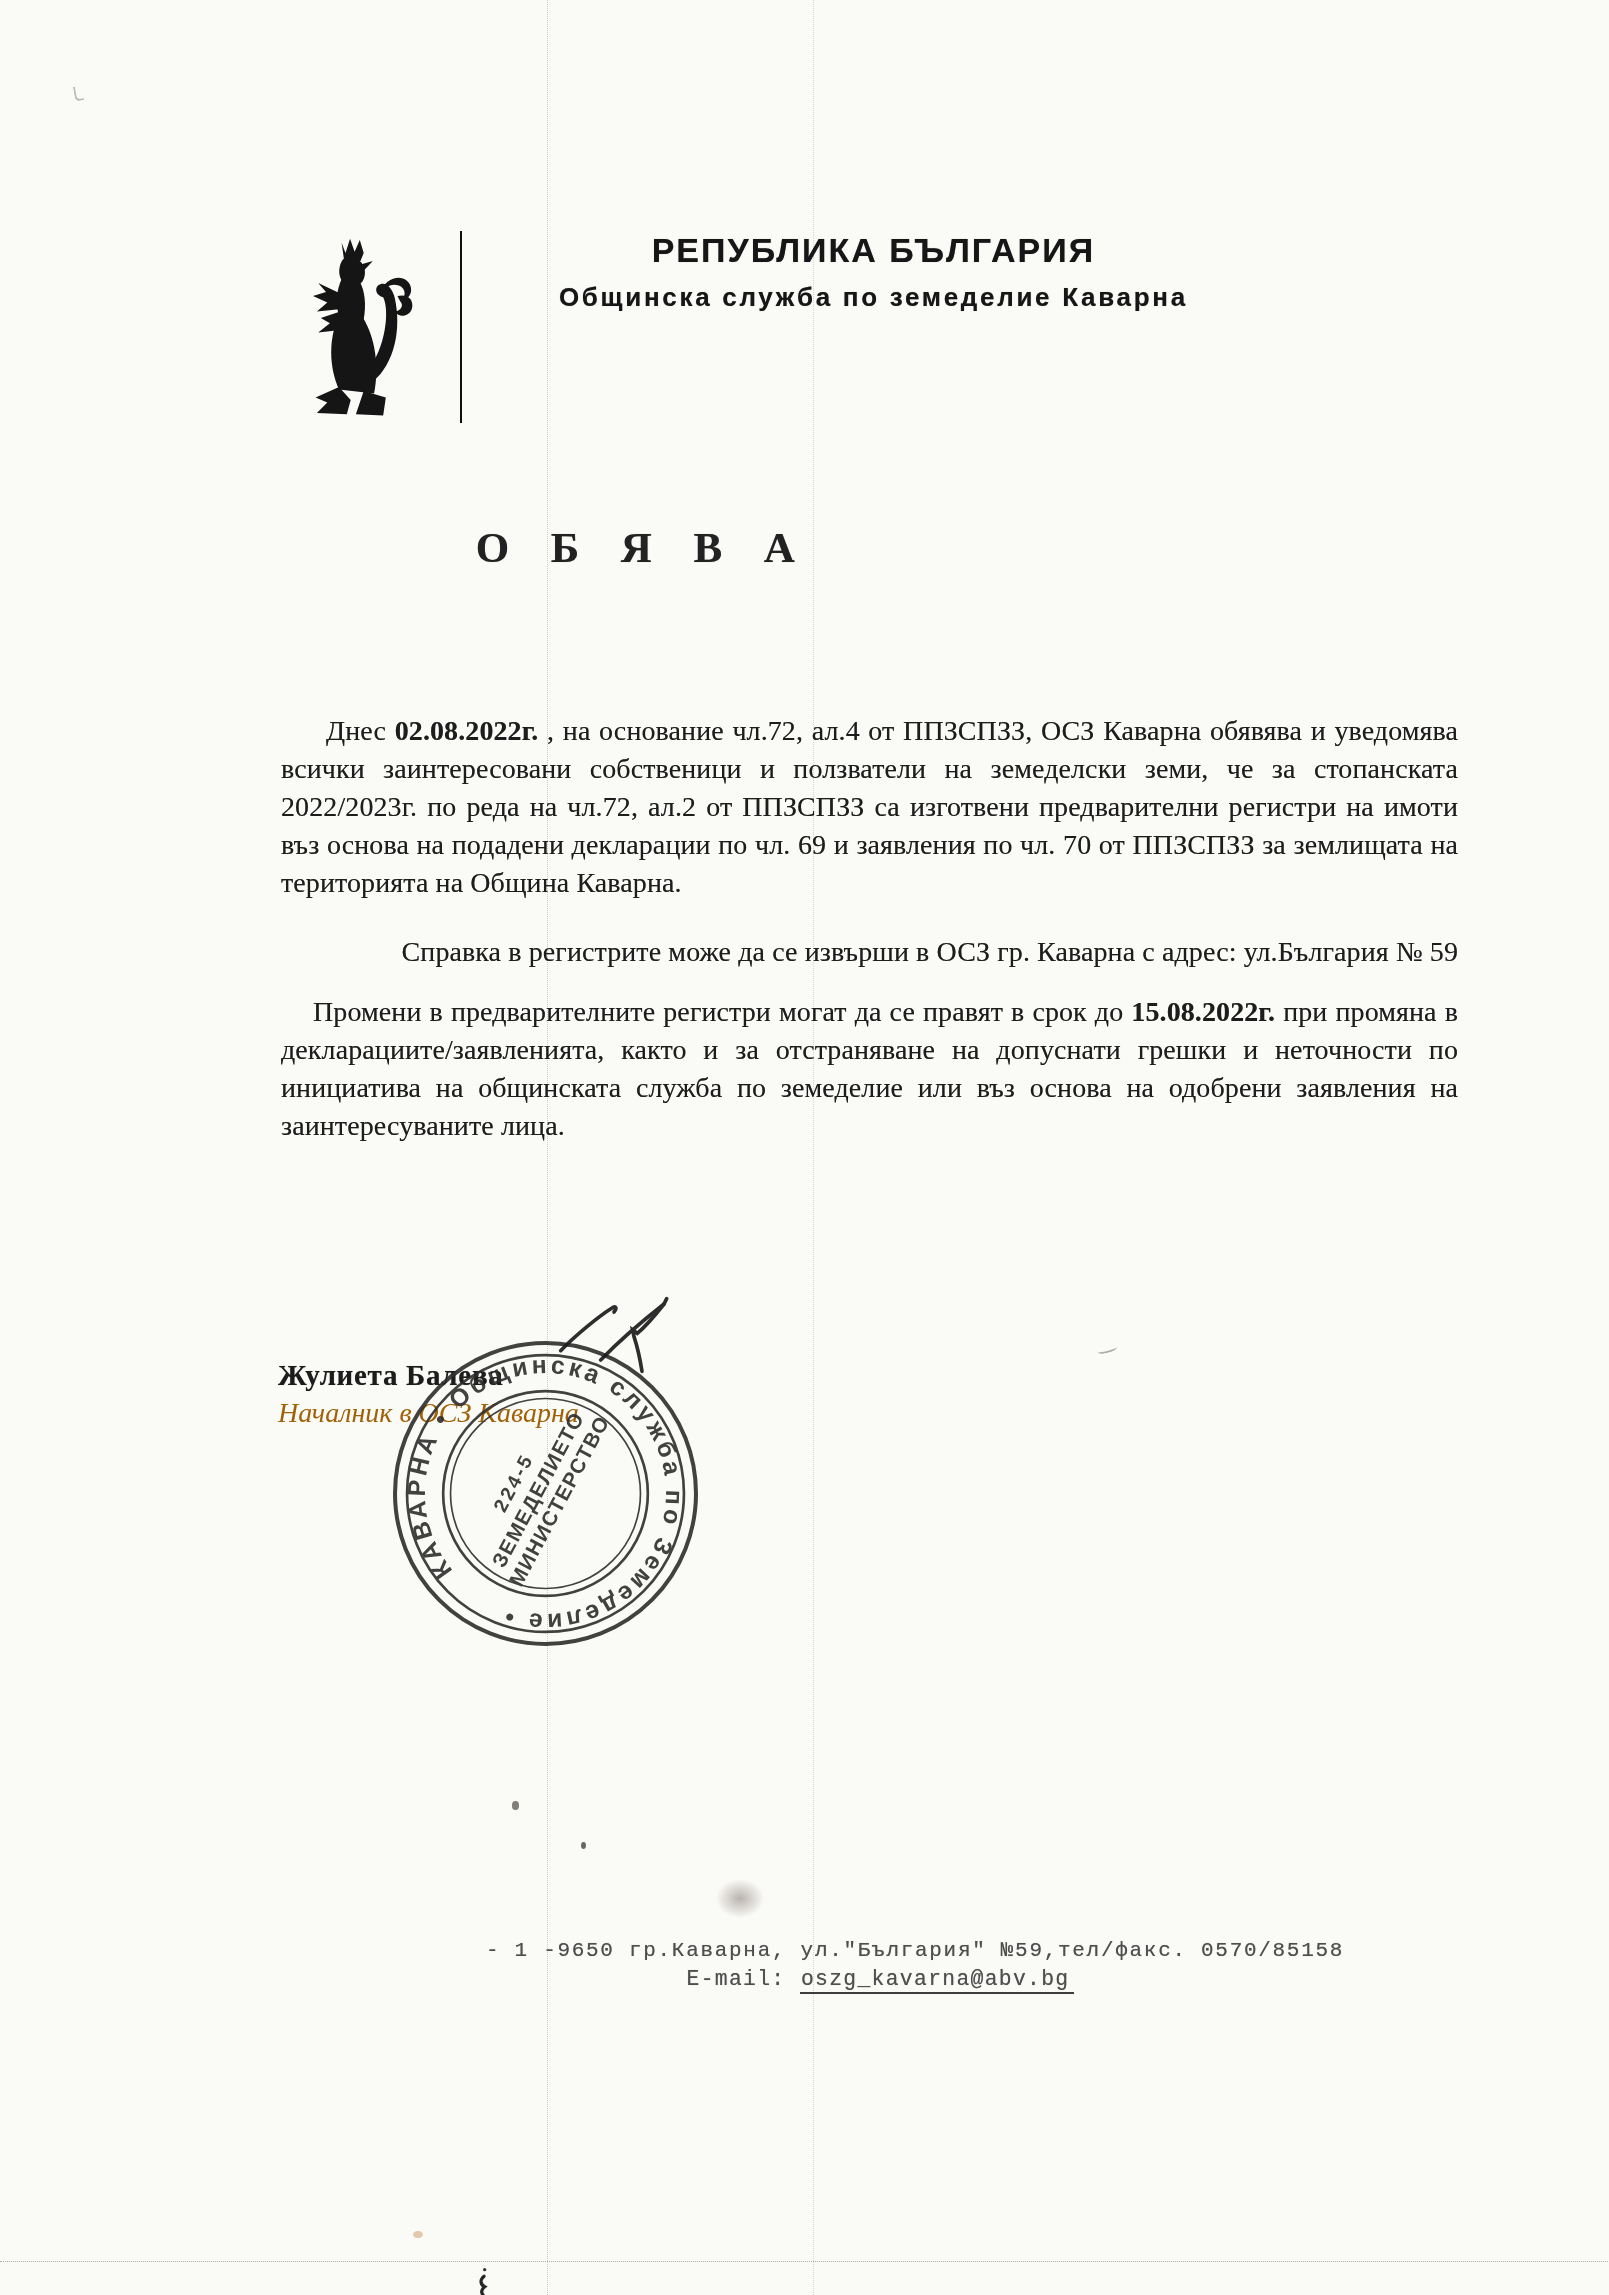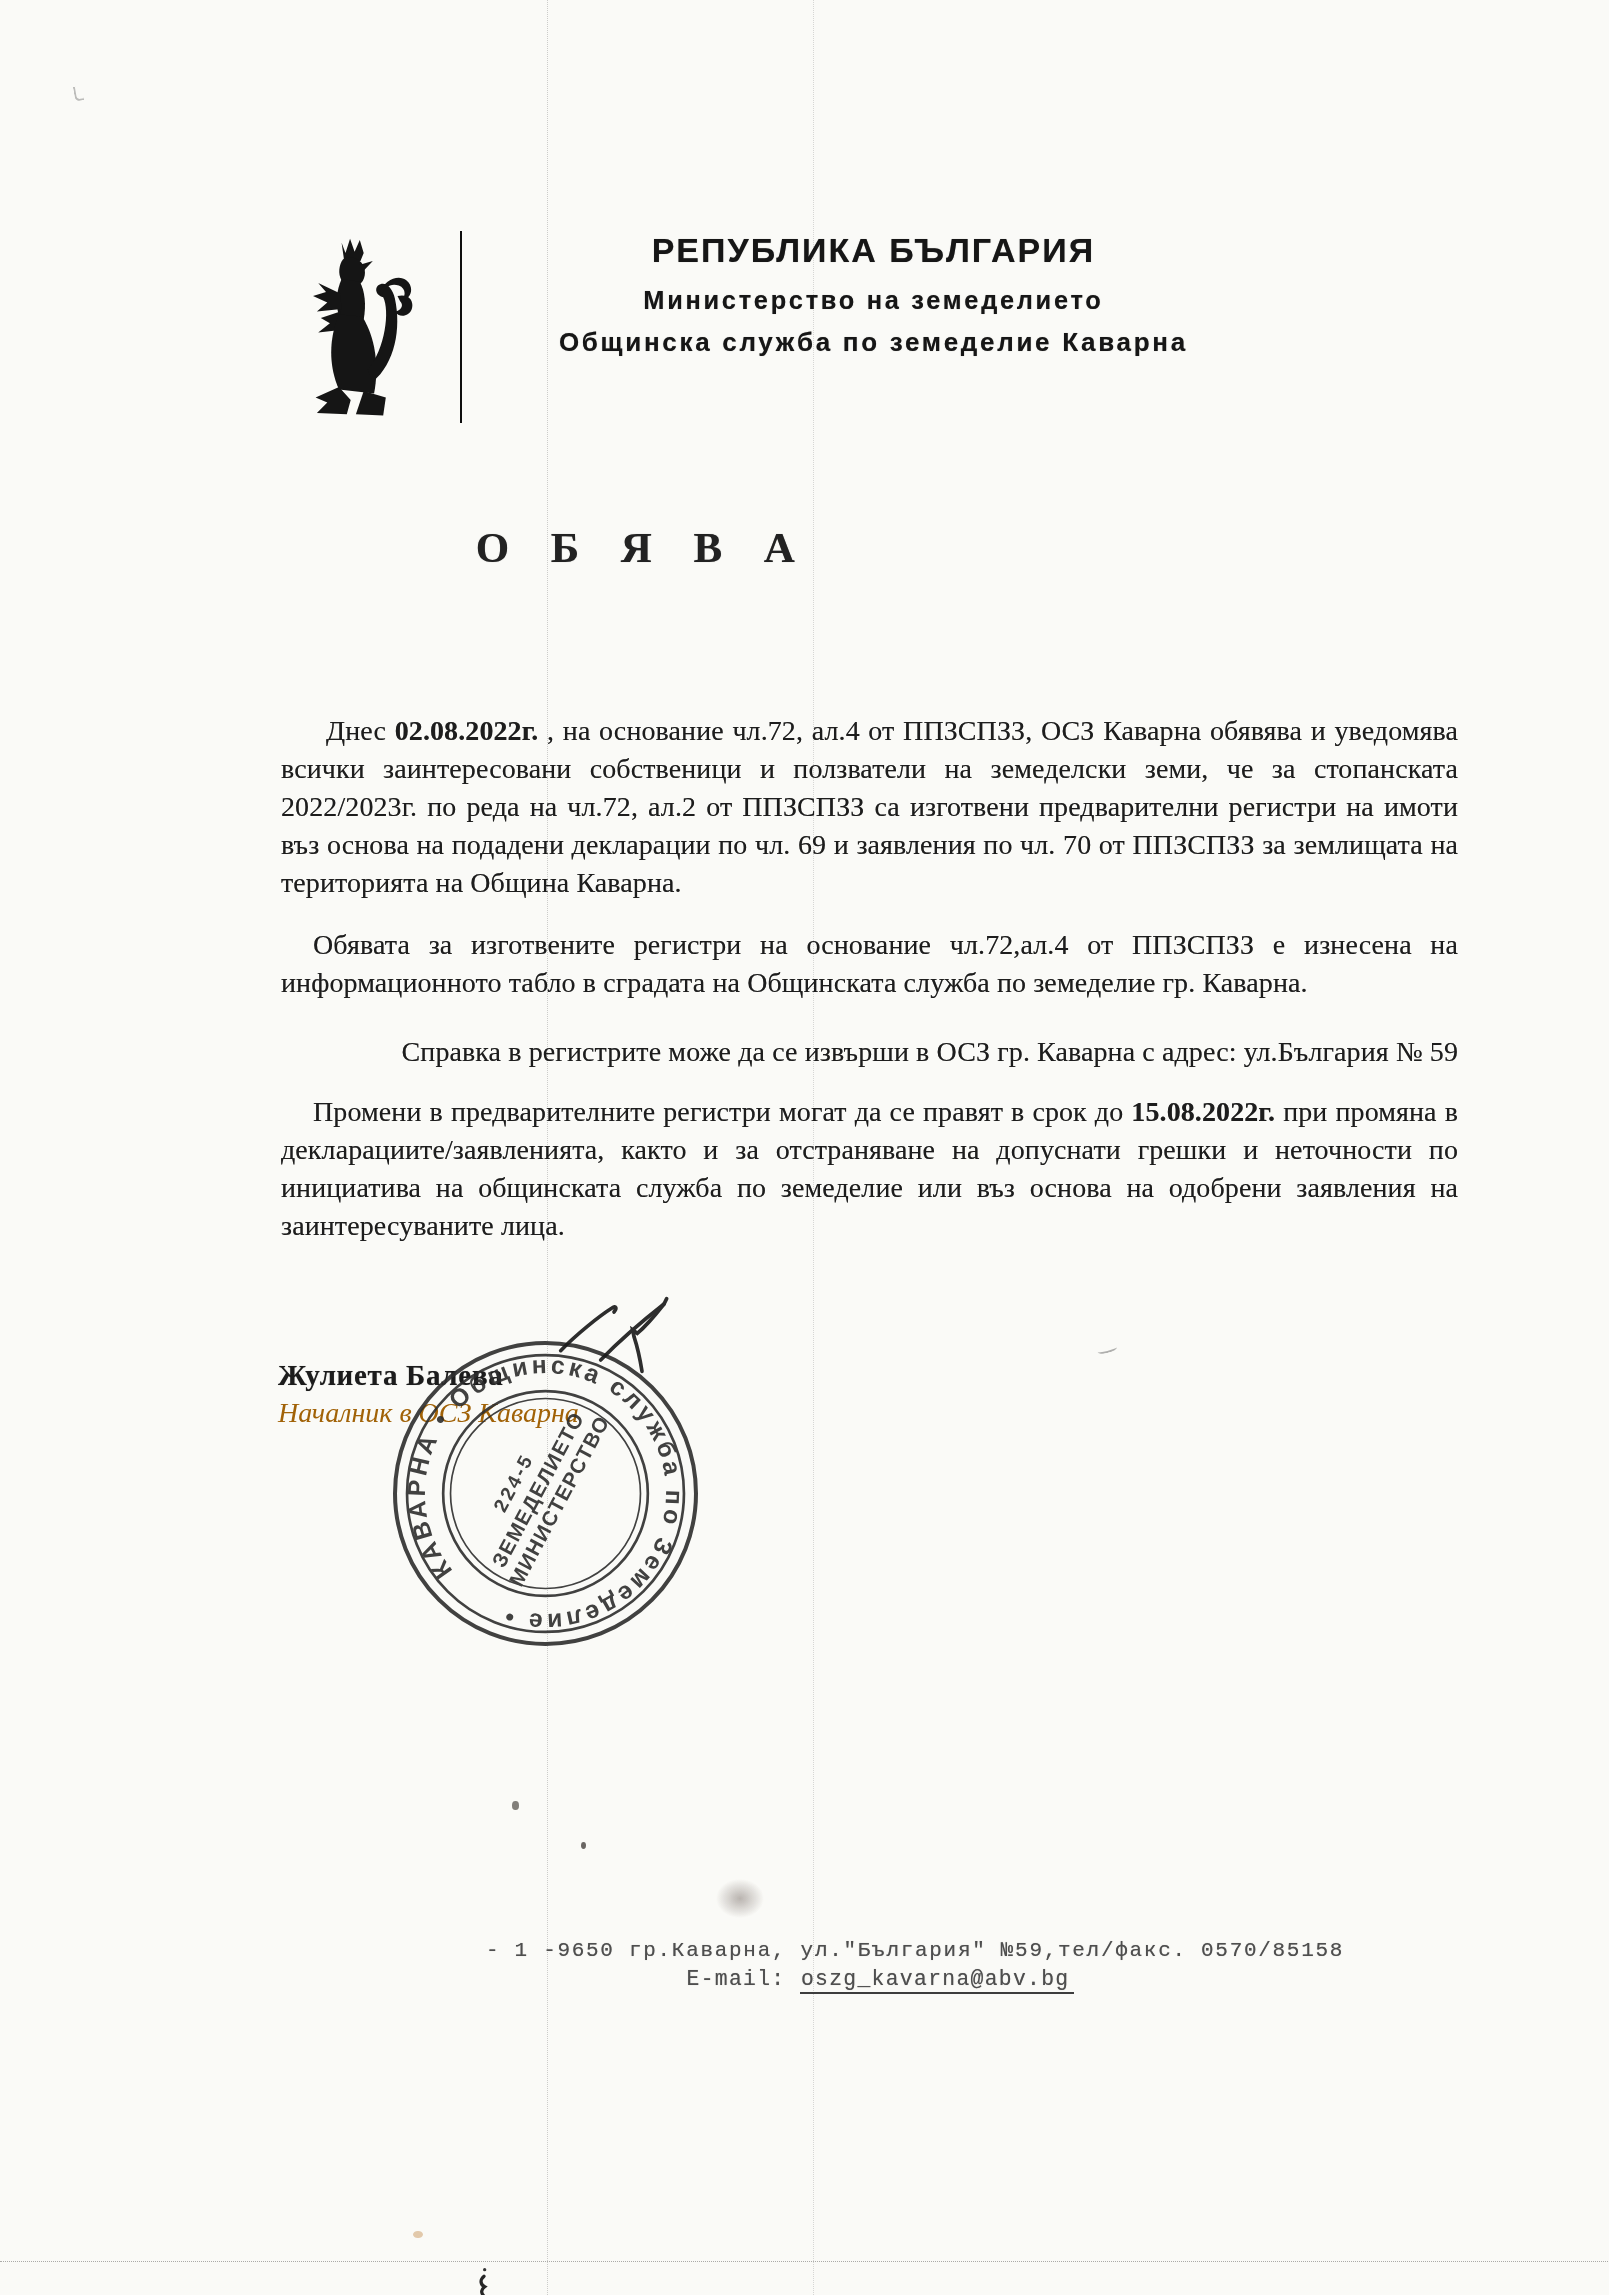--- a/index.html
+++ b/index.html
@@ -112,30 +112,28 @@
       <path d="M80 240 L44 256 L62 264 L46 280 L92 282 L98 260 Z"></path>
       <path d="M118 246 L106 282 L148 284 L152 256 Z"></path>
       <path d="M132 232 C166 204 176 150 166 104 C162 86 150 76 140 84 C134 90 138 100 148 102 C158 122 152 180 124 214 Z"></path>
       <path d="M142 96 C150 74 172 66 184 76 C196 86 192 104 176 108 C184 98 182 88 172 84 C160 80 150 86 146 98 Z"></path>
       <path d="M170 100 C186 96 196 106 192 120 C188 132 172 134 166 124 C176 122 180 114 174 108 Z"></path>
     </g>
   </svg>
   <div class="hdr-divider"></div>
   <div class="org">
     <div class="org-1">РЕПУБЛИКА БЪЛГАРИЯ</div>
-    <div class="org-2">Министерство на земеделието</div>
     <div class="org-4">Общинска служба по земеделие Каварна</div>
   </div>
 </div>
 
 <div class="doc-title">О Б Я В А</div>
 
 <div class="body-text">
   <p class="p1"><span>Днес </span><span class="b">02.08.2022г.</span><span> , на основание чл.72, ал.4 от ППЗСПЗЗ, ОСЗ Каварна обявява и уведомява всички заинтересовани собственици и ползватели на земеделски земи, че за стопанската 2022/2023г. по реда на чл.72, ал.2 от ППЗСПЗЗ са изготвени предварителни регистри на имоти въз основа на подадени декларации по чл. 69 и заявления по чл. 70 от ППЗСПЗЗ за землищата на територията на Община Каварна.</span></p>
-  <p class="p2">Обявата за изготвените регистри на основание чл.72,ал.4 от ППЗСПЗЗ е изнесена на информационното табло в сградата на Общинската служба по земеделие гр. Каварна.</p>
   <p class="p3">Справка в регистрите може да се извърши в ОСЗ гр. Каварна с адрес: ул.България № 59</p>
   <p class="p4"><span>Промени в предварителните регистри могат да се правят в срок до </span><span class="b">15.08.2022г.</span><span> при промяна в декларациите/заявленията, както и за отстраняване на допуснати грешки и неточности по инициатива на общинската служба по земеделие или въз основа на одобрени заявления на заинтересуваните лица.</span></p>
 </div>
 
 <div class="sig-name">Жулиета Балева</div>
 <div class="sig-role">Началник в ОСЗ Каварна</div>
 
 <svg class="stamp" viewBox="0 0 462 462">
   <circle cx="231" cy="231" r="225" fill="none" stroke="#2d2d2d" stroke-width="6"></circle>
   <circle cx="231" cy="231" r="207" fill="none" stroke="#2d2d2d" stroke-width="4"></circle>

